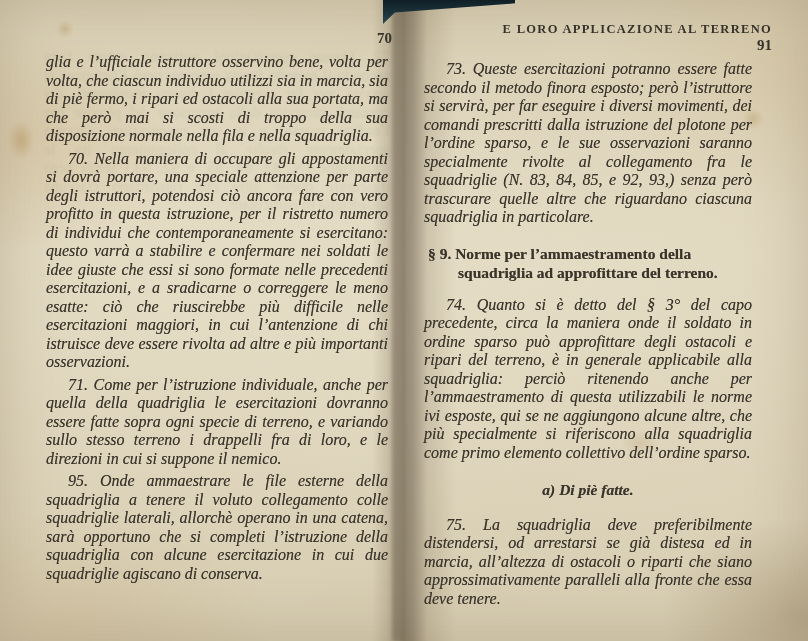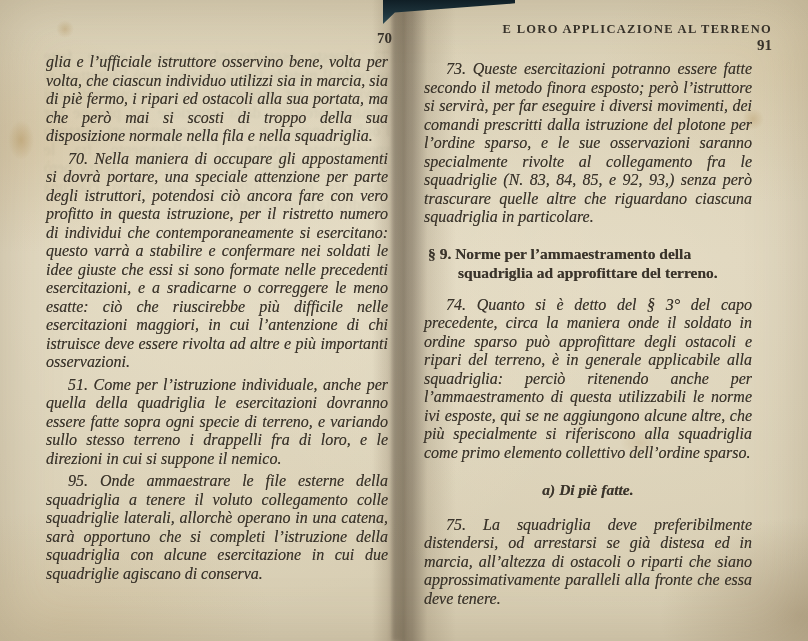--- a/index.html
+++ b/index.html
@@ -104,21 +104,21 @@
   <div class="stain s4"></div>
 
   <div class="page page-left">
     <div class="ghost ghost-left">73. Queste esercitazioni potranno essere fatte secondo il metodo finora esposto; però l’istruttore si servirà, per far eseguire i diversi movimenti, dei comandi prescritti dalla istruzione del plotone per l’ordine sparso, e le sue osservazioni saranno specialmente rivolte al collegamento fra le squadriglie (N. 83, 84, 85, e 92, 93,) senza però trascurare quelle altre che riguardano ciascuna squadriglia in particolare.</div>
     <div class="running-head z">
       <span class="pagenum">70</span>
     </div>
     <div class="body-col z">
       <p class="cont">glia e l’ufficiale istruttore osservino bene, volta per volta, che ciascun individuo utilizzi sia in marcia, sia di piè fermo, i ripari ed ostacoli alla sua portata, ma che però mai si scosti di troppo della sua disposizione normale nella fila e nella squadriglia.</p>
       <p>70. Nella maniera di occupare gli appostamenti si dovrà portare, una speciale attenzione per parte degli istruttori, potendosi ciò ancora fare con vero profitto in questa istruzione, per il ristretto numero di individui che contemporaneamente si esercitano: questo varrà a stabilire e confermare nei soldati le idee giuste che essi si sono formate nelle precedenti esercitazioni, e a sradicarne o correggere le meno esatte: ciò che riuscirebbe più difficile nelle esercitazioni maggiori, in cui l’antenzione di chi istruisce deve essere rivolta ad altre e più importanti osservazioni.</p>
-      <p>51. Come per l’istruzione individuale, anche per quella della quadriglia le esercitazioni dovranno essere fatte sopra ogni specie di terreno, e variando sullo stesso terreno i drappelli fra di loro, e le direzioni in cui si suppone il nemico.</p>
+      <p>71. Come per l’istruzione individuale, anche per quella della quadriglia le esercitazioni dovranno essere fatte sopra ogni specie di terreno, e variando sullo stesso terreno i drappelli fra di loro, e le direzioni in cui si suppone il nemico.</p>
       <p>95. Onde ammaestrare le file esterne della squadriglia a tenere il voluto collegamento colle squadriglie laterali, allorchè operano in una catena, sarà opportuno che si completi l’istruzione della squadriglia con alcune esercitazione in cui due squadriglie agiscano di conserva.</p>
     </div>
   </div>
 
   <div class="page page-right">
 
     <div class="running-head z">
       <span class="head-title">E LORO APPLICAZIONE AL TERRENO</span>
       <span class="pagenum">91</span>
     </div>

